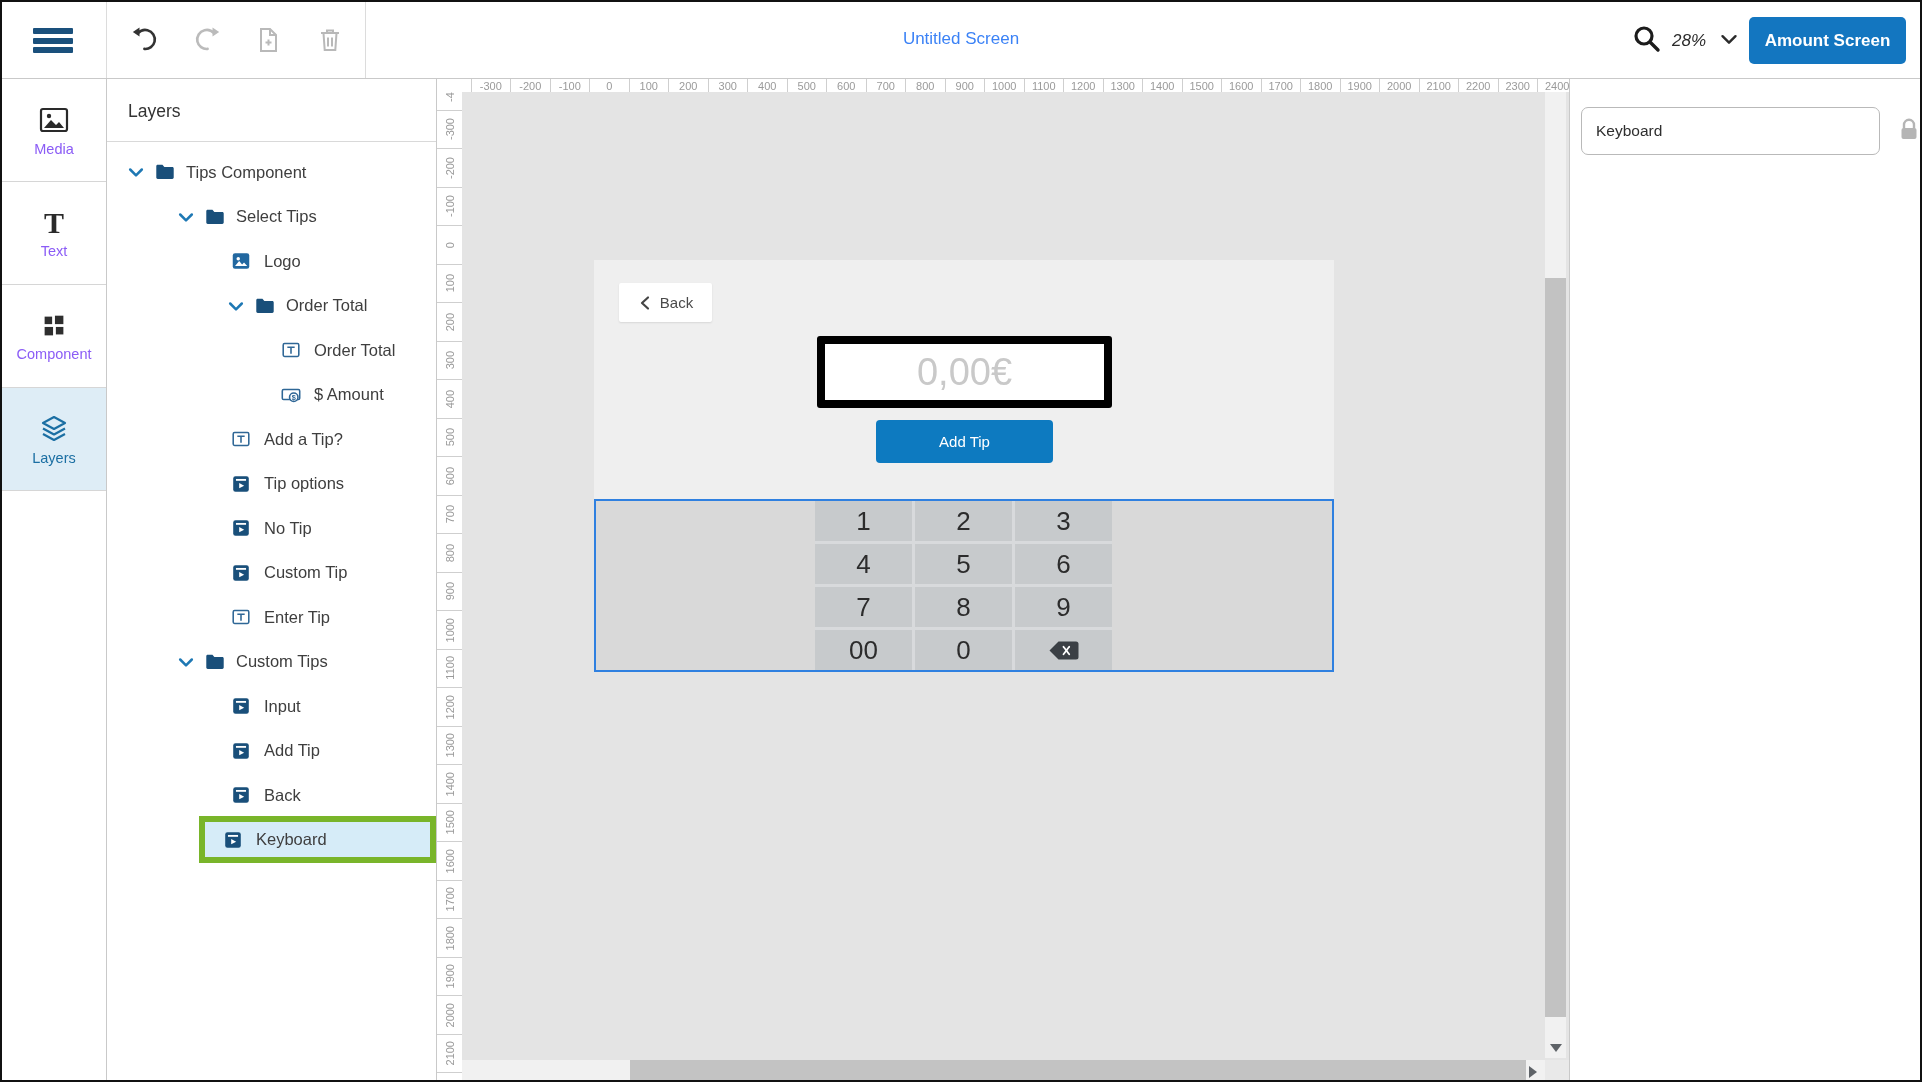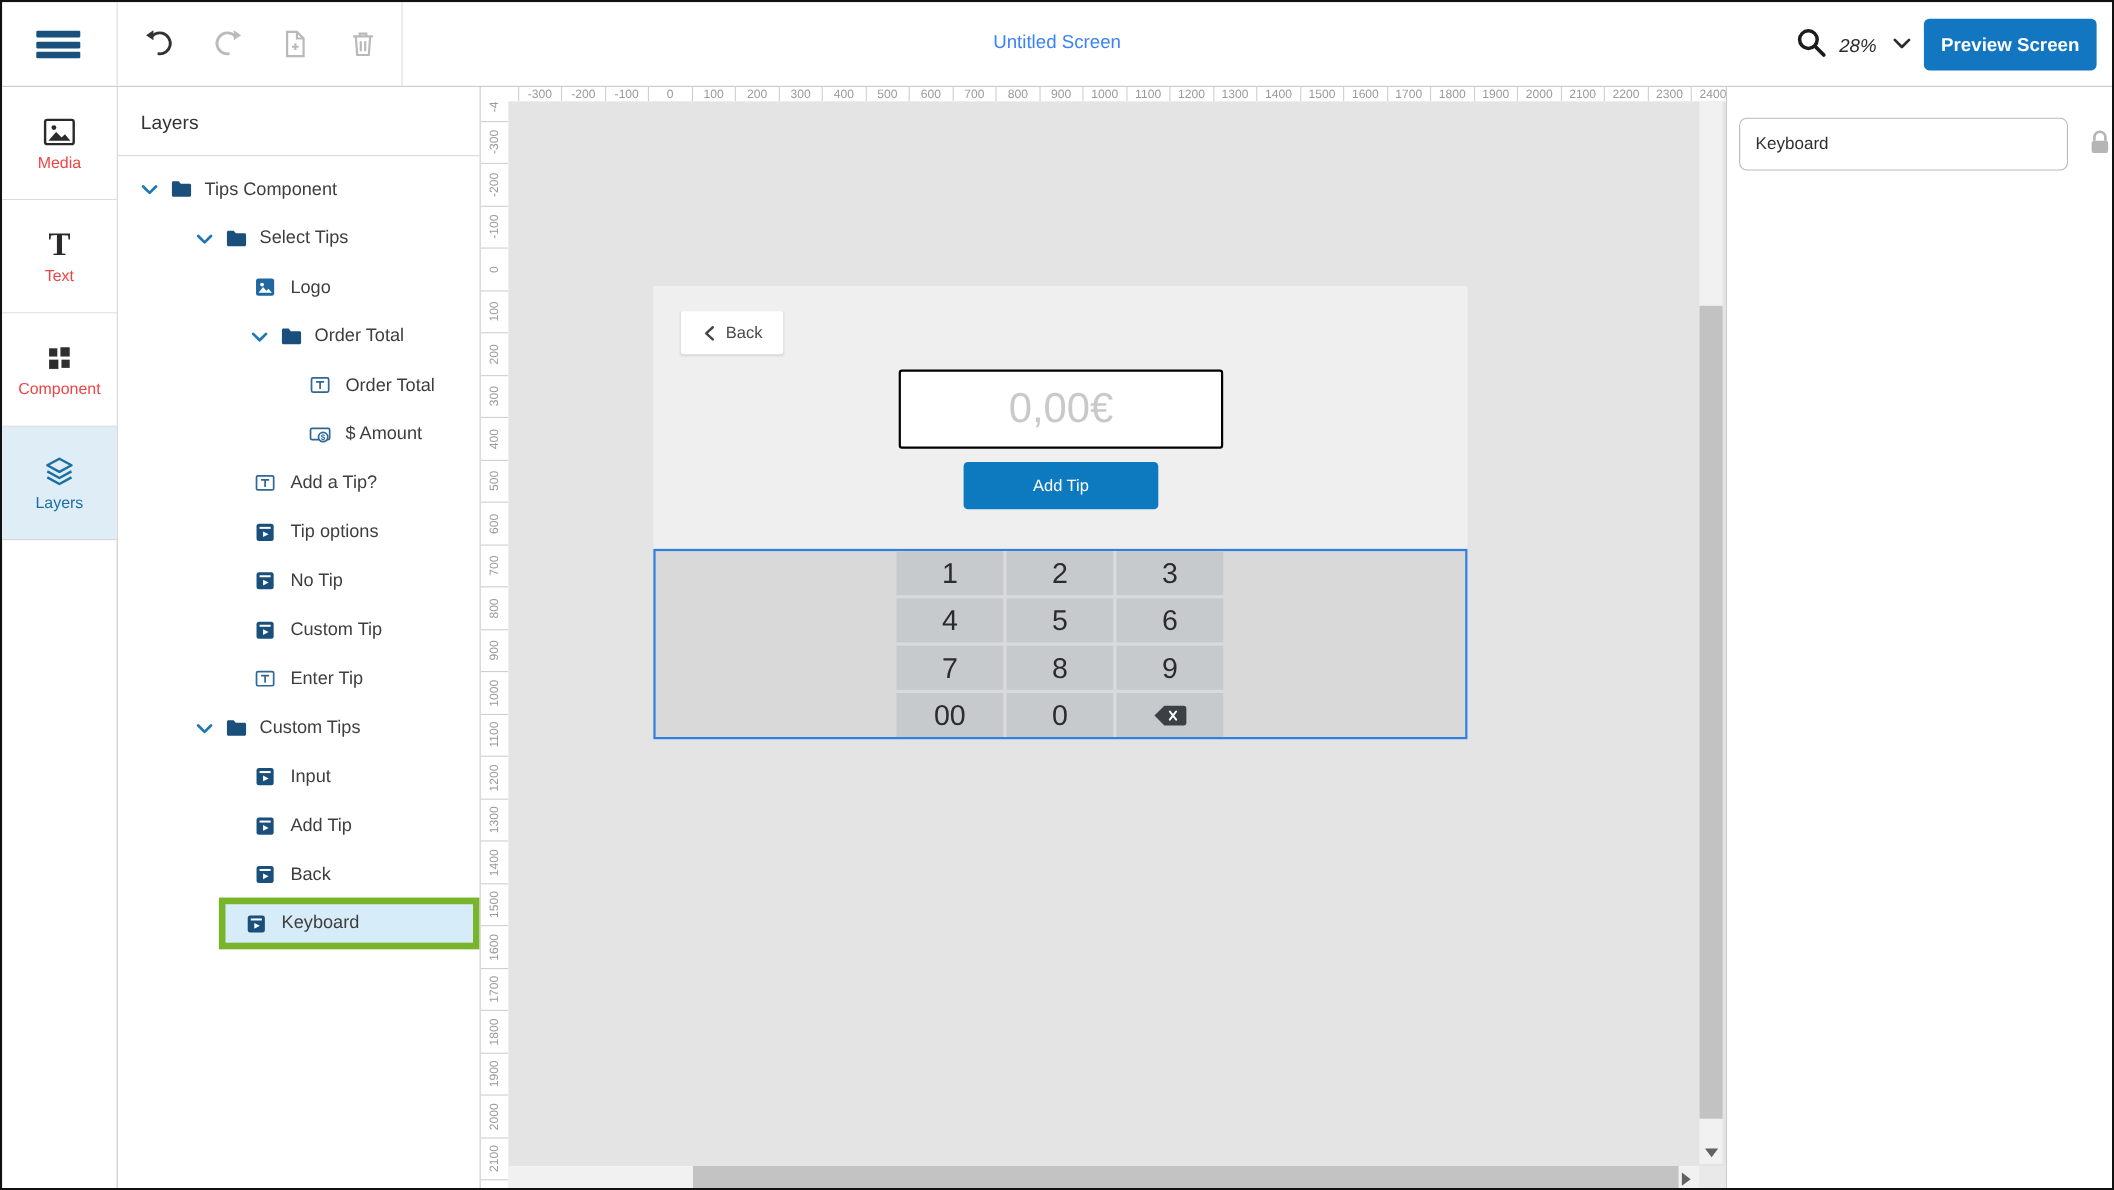--- a/index.html
+++ b/index.html
@@ -18,21 +18,21 @@
   .hamburger { position:absolute; left:31px; top:26px; width:40px; height:25px; display:flex; flex-direction:column; justify-content:space-between; cursor:pointer; }
   .hamburger span { display:block; height:6px; background:#1a507c; border-radius:1px; }
   .tb-icon { position:absolute; top:22px; width:32px; height:32px; display:flex; align-items:center; justify-content:center; }
   .tb-title { position:absolute; left:0; top:27px; width:100%; text-align:center; font-size:17px; color:#3b82f6; pointer-events:none; }
   .zoom-group { position:absolute; right:178px; top:22px; display:flex; align-items:center; gap:10px;font-style:italic; }
   .zoom-text { font-size:17px; color:#2b2b2b; }
   .preview-btn { position:absolute; right:14px; top:15px; width:157px; height:47px; background:#1376c0; color:#fff; border:none; border-radius:5px; font-size:17px; font-weight:600; font-family:"Liberation Sans",sans-serif; cursor:pointer; }
   
   .left-sidebar { position:absolute; left:0; top:77px; bottom:0; width:105px; background:#fff; border-right:1px solid #c9c9c9; z-index:4; }
   .ls-item { height:103px; border-bottom:1px solid #d6d6d6; display:flex; flex-direction:column; align-items:center; justify-content:center; gap:5px; cursor:pointer; background:#fff; }
-  .ls-item .ls-label { font-size:14.5px; color:#ef4444; }
+  .ls-item .ls-label { font-size:14.5px; color:#8b5cf6; }
   .ls-item.selected { background:#deedf6; }
   .ls-item.selected .ls-label { color:#1b6fa3; }
   .t-glyph { font-family:"Liberation Serif", serif; font-size:30px; font-weight:bold; color:#2a2a2a; line-height:30px; }
   
   .layers-panel { position:absolute; left:105px; top:77px; bottom:0; width:330px; background:#fff; border-right:1px solid #c9c9c9; z-index:3; overflow:hidden; }
   .lp-header { padding:22px 0 0 21px; font-size:17.5px; color:#333; height:62px; }
   .lp-divider { border-bottom:1px solid #d9d9d9; }
   .tree { padding-top:8px; }
   .tree-row { display:flex; align-items:center; height:44.5px; font-size:16.5px; color:#3e3e3e; cursor:pointer; white-space:nowrap; }
   .chev { width:20px; height:20px; margin-right:8px; flex:none; display:flex; align-items:center; }
@@ -46,21 +46,21 @@
   .rh-cell { flex:none; width:39.5px; height:13px; text-align:center; font-size:11px; line-height:14px; color:#9a9a9a; border-right:1px solid #cfcfcf; }
   .ruler-left { position:absolute; left:435px; top:90px; width:25px; bottom:0; background:#fff; overflow:hidden; z-index:2; }
   .rv-strip { margin-top:-20px; }
   .rv-cell { width:25px; height:38.5px; display:flex; align-items:center; justify-content:center; border-bottom:1px solid #cfcfcf; }
   .rv-cell span { writing-mode:vertical-rl; transform:rotate(180deg); font-size:11px; color:#9a9a9a; }
   
   .canvas { position:absolute; left:460px; top:90px; width:1107px; height:990px; background:#e4e4e4; overflow:hidden; }
   .screen-panel { position:absolute; left:132px; top:168px; width:740px; height:241px; background:#efefef; }
   .back-btn { position:absolute; left:25px; top:23px; width:93px; height:39px; background:#fff; border:none; border-radius:2px; box-shadow:0 1px 2px rgba(0,0,0,.10); display:flex; align-items:center; justify-content:center; gap:8px; font-size:15px; color:#4a4a4a; font-family:"Liberation Sans",sans-serif; cursor:pointer; }
   .screen-title { position:absolute; left:0; top:36px; width:100%; text-align:center; font-size:19px; font-weight:700; color:#1f1f1f; }
-  .tip-input { position:absolute; left:223px; top:76px; width:295px; height:72px; background:#fff; border:2px solid #000000; border-radius:3px; text-align:center; font-size:38px; color:#555; font-family:"Liberation Sans",sans-serif; }
+  .tip-input { position:absolute; left:223px; top:76px; width:295px; height:72px; background:#fff; border:8px solid #000000; border-radius:3px; text-align:center; font-size:38px; color:#555; font-family:"Liberation Sans",sans-serif; }
   .tip-input::placeholder { color:#c9c9c9; }
   .addtip-btn { position:absolute; left:282px; top:160px; width:177px; height:43px; background:#0d7ac0; color:#fff; border:none; border-radius:4px; font-size:15px; font-family:"Liberation Sans",sans-serif; cursor:pointer; }
   .keyboard-block { position:absolute; left:132px; top:407px; width:740px; height:173px; background:#d9d9d9; border:2px solid #2f80e0; }
   .keypad { position:absolute; left:219px; top:0; width:297px; height:169px; display:grid; grid-template-columns:repeat(3,1fr); grid-template-rows:repeat(4,1fr); gap:3px; background:#d8dadc; }
   .kp-cell { background:#c7cacc; display:flex; align-items:center; justify-content:center; font-size:26px; color:#2c2c2c; cursor:pointer; }
   
   .v-track { position:absolute; left:1083px; top:0; width:21px; height:966px; background:#f1f1f1; }
   .v-thumb { position:absolute; left:0; top:186px; width:21px; height:739px; background:#c2c2c2; }
   .v-arrow { position:absolute; left:1088px; top:952px; width:0; height:0; border-left:6px solid transparent; border-right:6px solid transparent; border-top:8px solid #5f6368; }
   .h-track { position:absolute; left:0; top:968px; width:1083px; height:22px; background:#f1f1f1; }
@@ -123,21 +123,21 @@
         <line x1="18.5" y1="18.5" x2="26" y2="26" stroke="#1c1c1c" stroke-width="3.4" stroke-linecap="round"></line>
       </svg>
     </span>
     <span class="zoom-text">28%</span>
     <span>
       <svg width="26" height="26" viewBox="0 0 28 28">
           <polyline points="7 11 14 18 21 11" fill="none" stroke="#2b2b2b" stroke-width="2.6" stroke-linecap="round" stroke-linejoin="round"></polyline>
         </svg>
     </span>
   </div>
-  <button class="preview-btn">Preview Screen</button>
+  <button class="preview-btn">Amount Screen</button>
 </div>
 
 <div class="left-sidebar">
   <div class="ls-item">
     <svg width="32" height="32" viewBox="0 0 32 32">
       <rect x="3" y="5" width="26" height="22" rx="2" fill="none" stroke="#2a2a2a" stroke-width="2.2"></rect>
       <circle cx="11" cy="12" r="2.2" fill="#2a2a2a"></circle>
       <polygon points="6,24 13,16 18,21 21,18 26,24" fill="#2a2a2a"></polygon>
     </svg>
     <span class="ls-label">Media</span>

